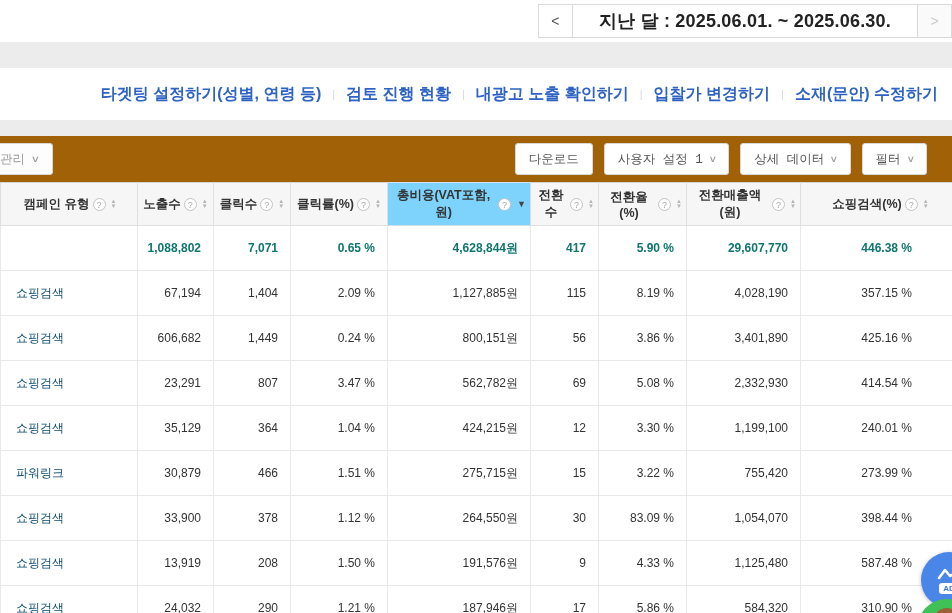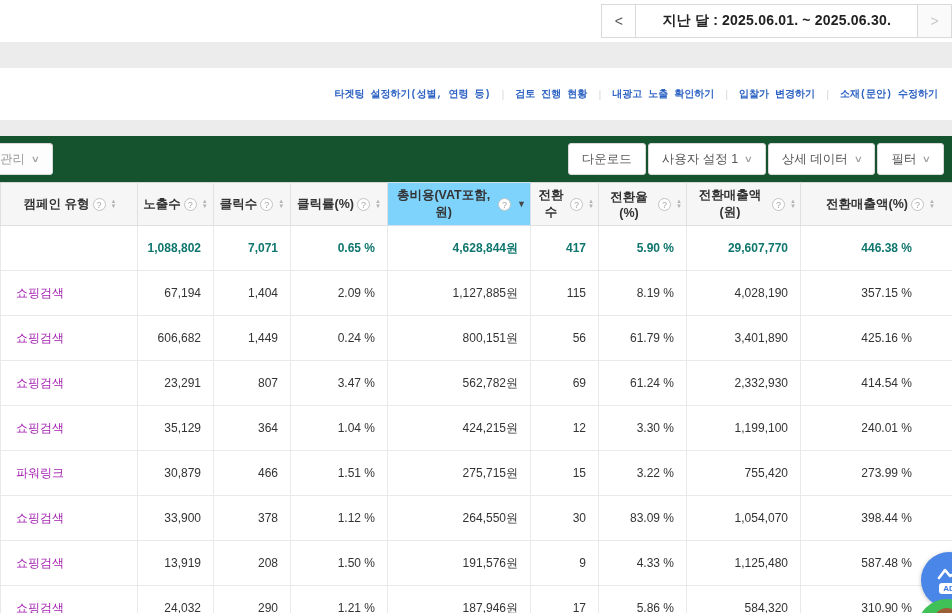--- a/index.html
+++ b/index.html
@@ -7,55 +7,55 @@
     font-family:"Liberation Sans","DejaVu Sans",sans-serif; color:#333; position:relative; }
 
   
   .topbar { height:42px; position:relative; background:#fff; }
   .date-nav { position:absolute; top:4px; right:0; display:flex; height:34px; }
   .date-nav .nav-btn { width:34px; border:1px solid #d9d9d9; background:#fff;
     display:flex; align-items:center; justify-content:center; font-size:14px; color:#555; cursor:pointer; }
   .date-nav .nav-btn.prev { border-right:none; }
   .date-nav .nav-btn.next { border-left:none; background:#fafafa; color:#c9c9c9; }
   .date-nav .date-label { min-width:200px; padding:15px 26px; border:1px solid #d9d9d9; background:#fff;
-    display:flex; align-items:center; justify-content:center; font-size:14px; font-weight:bold; color:#222; letter-spacing:.2px; }
+    display:flex; align-items:center; justify-content:center; font-size:18px; font-weight:bold; color:#222; letter-spacing:.2px; }
 
   .strip { background:#ececec; }
   .strip1 { height:26px; }
   .strip2 { height:16px; }
 
   
   .quicklinks { height:52px; background:#fff; display:flex; align-items:center; justify-content:flex-end; padding-right:14px; }
-  .quicklinks a { color:#2e63c4; font-size:10px; font-weight:bold; text-decoration:none; white-space:nowrap;font-family:Liberation Mono, monospace; }
+  .quicklinks a { color:#2e63c4; font-size:16px; font-weight:bold; text-decoration:none; white-space:nowrap; }
   .quicklinks .sep { color:#d8d8d8; margin:0 11px; font-size:11px; }
 
   
-  .toolbar { height:46px; background:#14532d; position:relative; }
+  .toolbar { height:46px; background:#a16207; position:relative; }
   .btn { border:1px solid #d8d8d8; background:#fff; border-radius:3px; font-size:12.5px; color:#555;
     padding:0 13px; height:32px; display:inline-flex; align-items:center; gap:7px; cursor:pointer;
     font-family:inherit; white-space:nowrap; }
   .btn .caret { font-size:9px; color:#999; transform:scaleX(1.4); }
   .manage-btn { position:absolute; left:-14px; top:7px; color:#9a9a9a; background:#fdfdfd; }
-  .toolbar-right { position:absolute; right:8px; top:7px; display:flex; gap:2px; }
+  .toolbar-right { position:absolute; right:25px; top:7px; display:flex; gap:11px;font-family:Liberation Mono, monospace; }
 
   
   table { border-collapse:collapse; table-layout:fixed; width:960px; font-size:12px; }
   th { background:#f6f6f7; border:1px solid #e0e0e0; border-top-color:#d5d5d5; height:43px;
     font-size:12.5px; font-weight:bold; color:#333; padding:0; cursor:pointer; }
   th.sorted { background:#7dd3fc; border-color:#d3e0ec; }
   .th-inner { display:flex; align-items:center; justify-content:center; gap:3px; padding:0 4px; }
   .th-inner.spread { justify-content:center; padding:0 12px 0 14px; }
   .th-inner .lbl-group { display:flex; align-items:center; gap:3px; }
   .help-icon { display:inline-block; width:13px; height:13px; border:1px solid #c3c3c3; border-radius:50%;
     color:#a5a5a5; font-size:9px; line-height:12px; text-align:center; background:#fff; font-weight:normal; flex:0 0 auto; }
   .sort-updown { display:inline-flex; flex-direction:column; line-height:5px; font-size:6px; color:#b3b3b3; margin-left:2px; }
   .sort-desc { font-size:9px; color:#444; margin-left:3px; }
   td { border:1px solid #e9e9e9; height:45px; text-align:right; padding:0 12px 0 0; color:#333; background:#fff;
     white-space:nowrap; overflow:hidden; }
-  td.c-first { text-align:left; padding:0 0 0 15px; color:#a21caf; }
+  td.c-first { text-align:left; padding:0 0 0 15px; color:#0c4a6e; }
   td.c-last { padding-right:48px; }
   tr.totals td { font-weight:bold; color:#0f766e; }
 
   
   .fab { position:absolute; border-radius:50%; }
   .fab-blue { width:56px; height:56px; left:921px; top:552px; background:#4a86e8;
     display:flex; flex-direction:column; align-items:center; justify-content:center; cursor:pointer;
     box-shadow:0 1px 4px rgba(0,0,0,.25); }
   .fab-blue .ad-badge { background:#fff; color:#3b78e0; font-size:8px; font-weight:bold;
     border-radius:3px; padding:1px 4px; margin-top:2px; line-height:9px; }
@@ -217,21 +217,21 @@
             </span>
             <span class="sort-updown">
               <span>▲</span>
               <span>▼</span>
             </span>
           </div>
         </th>
         <th>
           <div class="th-inner">
             <span class="lbl-group">
-              <span>전환매출액(%)</span>
+              <span>쇼핑검색(%)</span>
               <span class="help-icon">?</span>
             </span>
             <span class="sort-updown">
               <span>▲</span>
               <span>▼</span>
             </span>
           </div>
         </th>
       </tr>
     </thead>
@@ -258,32 +258,32 @@
         <td class="">4,028,190</td>
         <td class=" c-last">357.15 %</td>
       </tr>
       <tr>
         <td class="c-first">쇼핑검색</td>
         <td class="">606,682</td>
         <td class="">1,449</td>
         <td class="">0.24 %</td>
         <td class="">800,151원</td>
         <td class="">56</td>
-        <td class="">61.79 %</td>
+        <td class="">3.86 %</td>
         <td class="">3,401,890</td>
         <td class=" c-last">425.16 %</td>
       </tr>
       <tr>
         <td class="c-first">쇼핑검색</td>
         <td class="">23,291</td>
         <td class="">807</td>
         <td class="">3.47 %</td>
         <td class="">562,782원</td>
         <td class="">69</td>
-        <td class="">61.24 %</td>
+        <td class="">5.08 %</td>
         <td class="">2,332,930</td>
         <td class=" c-last">414.54 %</td>
       </tr>
       <tr>
         <td class="c-first">쇼핑검색</td>
         <td class="">35,129</td>
         <td class="">364</td>
         <td class="">1.04 %</td>
         <td class="">424,215원</td>
         <td class="">12</td>

